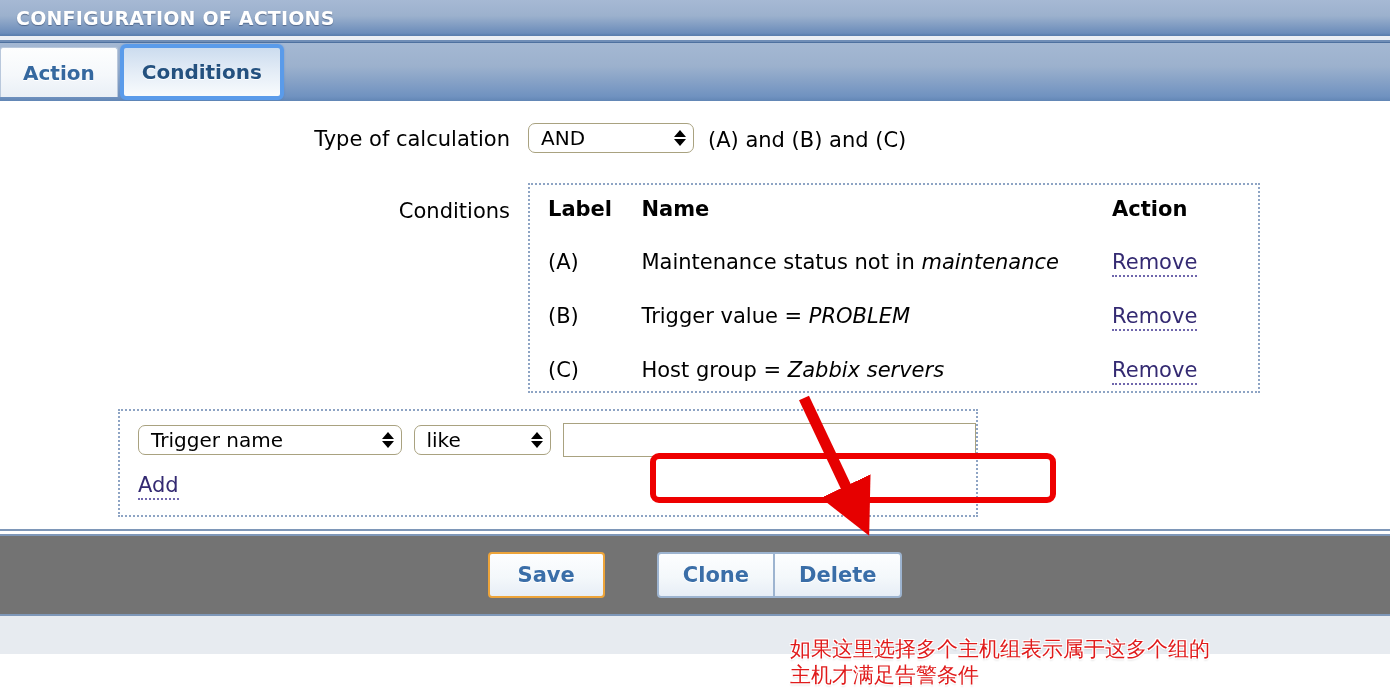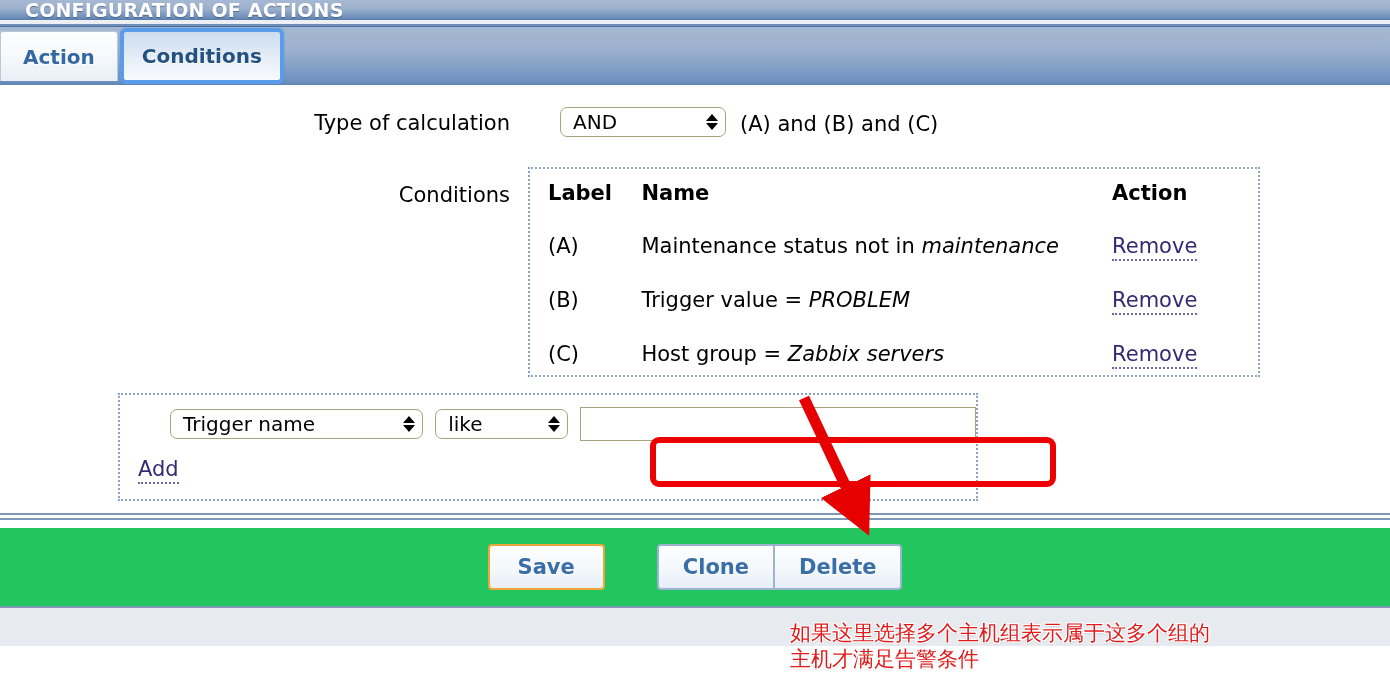--- a/index.html
+++ b/index.html
@@ -8,24 +8,24 @@
   }
   body {
     width: 1390px; height: 688px;
     font-family: "DejaVu Sans", "Liberation Sans", sans-serif;
     overflow: hidden;
     position: relative;
   }
 
   
   .titlebar {
-    height: 20px;
+    height: 36px;
     background: linear-gradient(to bottom, #a6b9d4 0%, #9cb1cd 45%, #6b8cba 95%, #5b80b0 100%);
     display: flex; align-items: center;
-    padding-left: 25px;
+    padding-left: 16px;
     box-sizing: border-box;
     border-bottom: 1px solid #5d7fae;
   }
   .titlebar-text {
     color: #ffffff;
     font-weight: bold;
     font-size: 19px;
     letter-spacing: 0.2px;
     text-shadow: 0 1px 1px rgba(40,60,95,0.55);
   }
@@ -105,21 +105,20 @@
     align-items: center;
     justify-content: space-between;
     height: 30px;
     box-sizing: border-box;
     border: 1px solid #a9a280;
     border-radius: 7px;
     background: #ffffff;
     padding: 0 7px 0 12px;
     font-size: 20px;
     color: #000000;
-    margin-left: 32px;
   }
   .select-box .sel-val { white-space: nowrap; }
   .spinner {
     display: inline-flex;
     flex-direction: column;
     align-items: center;
     justify-content: center;
     margin-left: 14px;
     line-height: 0;
   }
@@ -252,27 +251,26 @@
 
   
   .sep-top {
     border-top: 2px solid #7e97b8;
     border-bottom: 2px solid #7e97b8;
     height: 3px;
     background: #ffffff;
   }
   .footer {
     height: 80px;
-    background: #22c55e;
+    background: #737373;
     display: flex;
     align-items: center;
     justify-content: center;
     border-bottom: 2px solid #7e97b8;
     box-sizing: border-box;
-    margin-top: 8px;
   }
   .btn {
     font-family: "DejaVu Sans", "Liberation Sans", sans-serif;
     font-weight: bold;
     font-size: 21px;
     color: #3a6ea8;
     background: linear-gradient(to bottom, #fdfeff 0%, #f4f8fb 55%, #e7eef6 100%);
     border: 2px solid #9db4d0;
     border-radius: 4px;
     padding: 9px 24px;

